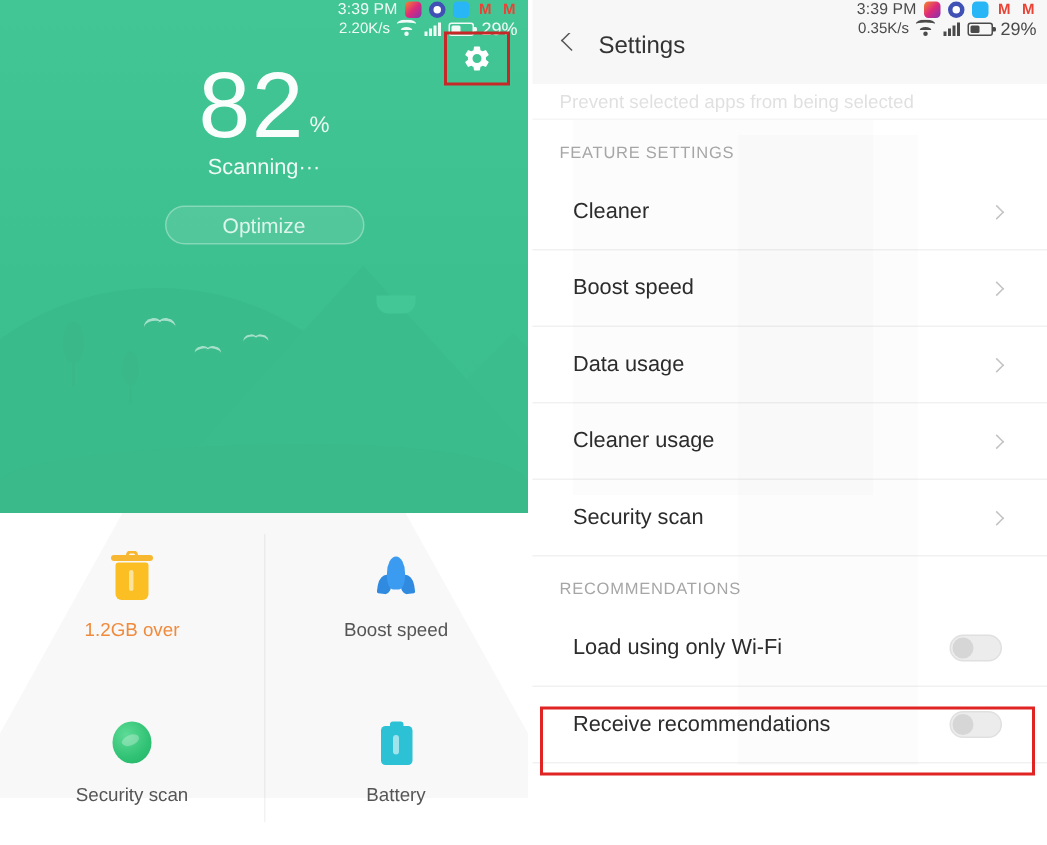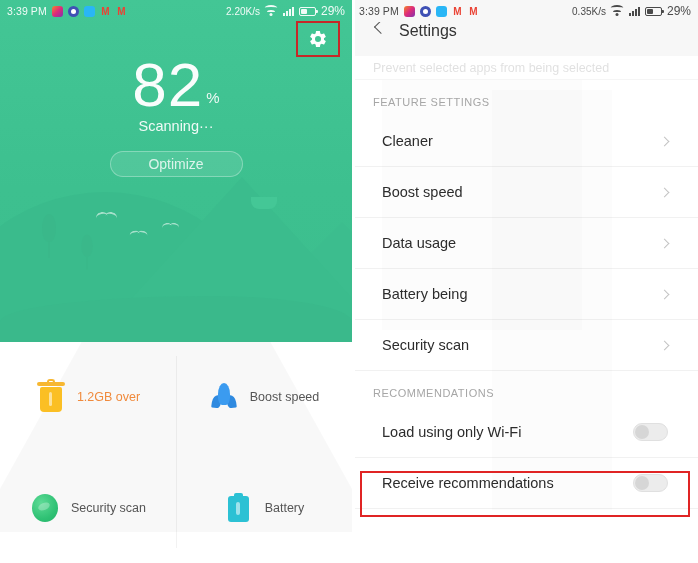--- a/index.html
+++ b/index.html
@@ -33,22 +33,22 @@
   .bird { position:absolute; width:22px; height:9px; }
   .bird::before,.bird::after{ content:""; position:absolute; top:0; width:12px; height:8px;
       border-top:2px solid rgba(255,255,255,.55); border-radius:50% 50% 0 0; }
   .bird::before{ left:0; transform:rotate(-12deg); }
   .bird::after { left:9px; transform:rotate(12deg); }
   .bird-1 { left:96px; top:212px; }
   .bird-2 { left:128px; top:230px; transform:scale(.85); }
   .bird-3 { left:160px; top:222px; transform:scale(.8); }
 
   
-  .statusbar { position:relative; z-index:5; height:22px; display:flex; align-items:center;
-               padding:0 7px; font-size:10.5px; }
+  .statusbar { position:relative; z-index:5; height:22px; display:flex; align-items:flex-end;
+               padding:0 7px; font-size:10.5px;flex-direction:column; }
   .sb-left { display:flex; align-items:center; gap:5px; }
   .sb-right{ margin-left:auto; display:flex; align-items:center; gap:5px; }
   .sb-time { font-size:10.5px; letter-spacing:.1px; }
   .sb-ico { width:11px; height:11px; border-radius:3px; display:inline-block; }
   .sb-ico.insta { background:linear-gradient(135deg,#f58529,#dd2a7b,#8134af); }
   .sb-ico.cam   { background:#3f51b5; border-radius:50%; position:relative; }
   .sb-ico.cam::after{ content:""; position:absolute; inset:3px; border-radius:50%; background:#fff; }
   .sb-ico.blue  { background:#29b6f6; }
   .sb-ico.gm    { background:transparent; color:#ea4335; font-size:10px; line-height:11px; font-weight:bold; text-align:center; }
   .sb-net { font-size:10px; }
@@ -67,38 +67,38 @@
   .sb-pct{ font-size:12px; }
   .statusbar.green-sb { color:rgba(255,255,255,.92); }
 
   
   .gear-wrap { position:absolute; right:12px; top:21px; z-index:10;
                width:44px; height:36px; border:2.5px solid #c62828;
                display:flex; align-items:center; justify-content:center; }
   .gear-ico { width:20px; height:20px; }
 
   
-  .score-block { position:relative; z-index:4; margin-top:34px; text-align:center; color:#fff; }
+  .score-block { position:relative; z-index:4; margin-top:20px; text-align:center; color:#fff; }
   .score-row { display:inline-flex; align-items:flex-end; justify-content:center; }
   .score-num { font-size:62px; font-weight:300; line-height:.95; letter-spacing:1px; color:rgba(255,255,255,.97); }
   .score-pct { font-size:15px; font-weight:400; margin-left:3px; margin-bottom:9px; color:rgba(255,255,255,.9); }
   .score-sub { margin-top:3px; font-size:14.5px; font-weight:300; color:rgba(255,255,255,.92); }
 
   .optimize-btn { position:relative; z-index:4; display:block; margin:17px auto 0; width:133px; height:26px;
                   border-radius:18px; border:1px solid rgba(255,255,255,.30);
                   background:rgba(255,255,255,.10); color:rgba(255,255,255,.80);
                   font-size:14px; font-family:"Liberation Sans", sans-serif; }
 
   
   .feat-area { position:relative; width:352px; height:221px; background:#fff; overflow:hidden; }
   .watermark { position:absolute; left:50%; top:-170px; transform:translateX(-50%);
                width:0; height:0; border-left:200px solid transparent; border-right:200px solid transparent;
                border-bottom:360px solid rgba(0,0,0,.028); }
   .feat-grid { position:relative; z-index:2; display:grid; grid-template-columns:1fr 1fr; height:100%; }
-  .feat-cell { display:flex; flex-direction:row; align-items:center; justify-content:center; gap:11px; }
+  .feat-cell { display:flex; flex-direction:column; align-items:center; justify-content:center; gap:11px; }
   .feat-label { font-size:12.5px; color:#555; }
   .feat-label.over { color:#f08a3c; }
   .feat-ico { width:30px; height:34px; display:flex; align-items:center; justify-content:center; }
 
   
   .ico-trash { position:relative; width:24px; height:30px; }
   .ico-trash .lid { position:absolute; top:0; left:-2px; width:28px; height:4px; background:#f7b731; border-radius:2px; }
   .ico-trash .handle{ position:absolute; top:-3px; left:8px; width:8px; height:4px; border:2px solid #f7b731; border-bottom:none; border-radius:3px 3px 0 0; }
   .ico-trash .can { position:absolute; top:5px; left:1px; width:22px; height:25px; background:#fbbf24; border-radius:2px 2px 4px 4px; }
   .ico-trash .can::after{ content:""; position:absolute; left:9px; top:5px; width:3px; height:14px; background:rgba(255,255,255,.55); border-radius:2px; }
@@ -330,21 +330,21 @@
     </div>
     <div class="srow">
       <span class="srow-label">Boost speed</span>
       <span class="chev"></span>
     </div>
     <div class="srow">
       <span class="srow-label">Data usage</span>
       <span class="chev"></span>
     </div>
     <div class="srow">
-      <span class="srow-label">Battery being</span>
+      <span class="srow-label">Cleaner usage</span>
       <span class="chev"></span>
     </div>
     <div class="srow">
       <span class="srow-label">Security scan</span>
       <span class="chev"></span>
     </div>
 
     <div class="sec-head">RECOMMENDATIONS</div>
 
     <div class="srow">

